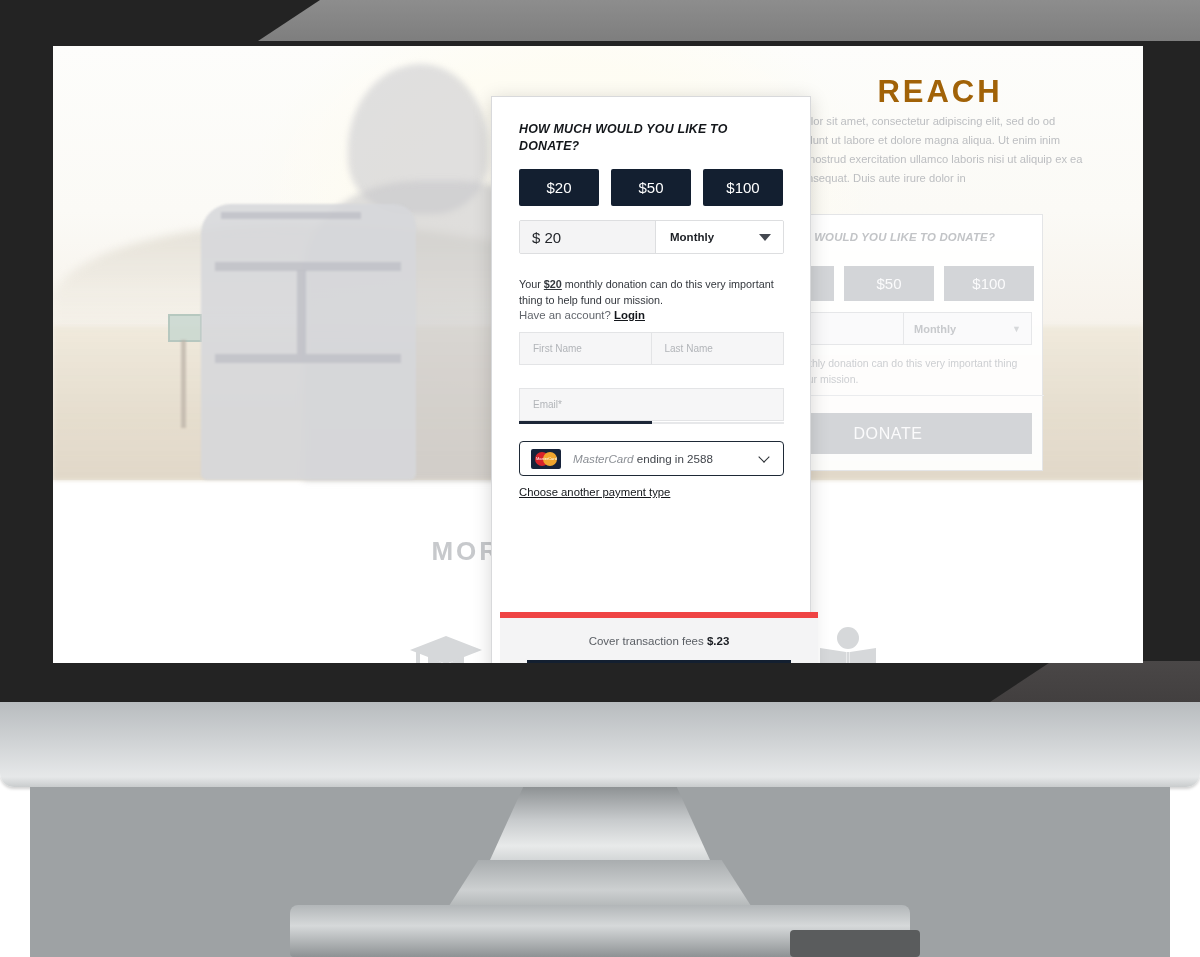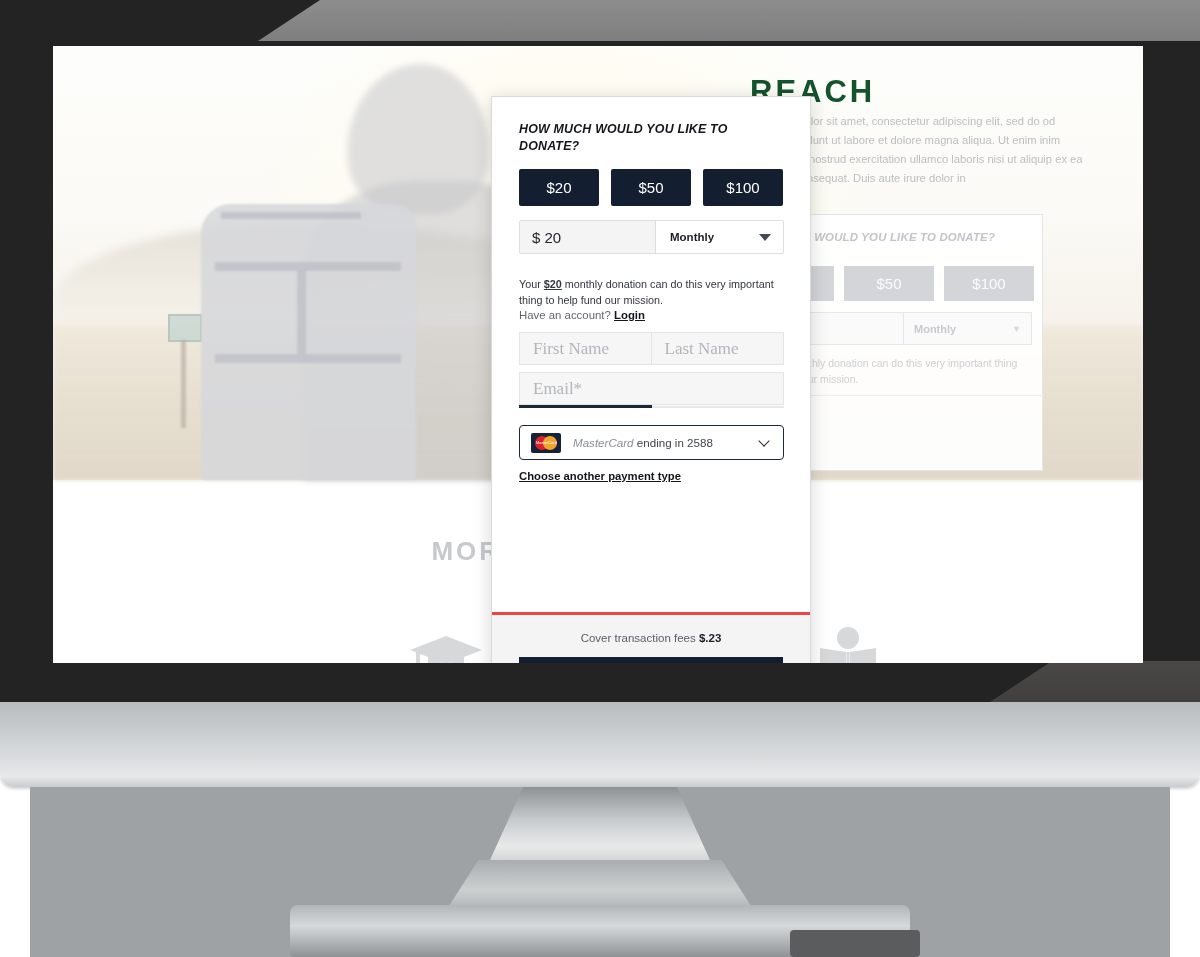--- a/index.html
+++ b/index.html
@@ -110,22 +110,23 @@
     filter: blur(0.6px);
   }
   .hero-post {
     position: absolute; left: 128px; top: 294px; width: 5px; height: 88px;
     background: rgba(186,176,166,0.7); filter: blur(0.8px);
   }
 
   
   .page-title-reach {
     position: absolute; left: 697px; top: 28px; width: 380px;
+    text-align: center;
     font-size: 31px; font-weight: bold; letter-spacing: 3px;
-    color: #14532d;
+    color: #a16207;
   }
   .page-body-copy {
     position: absolute; left: 690px; top: 66px; width: 345px;
     font-size: 11.2px; line-height: 19px; color: #bcbec1;
   }
   .bg-card {
     position: absolute; left: 678px; top: 168px; width: 312px; height: 257px;
     background: rgba(255,255,255,0.93);
     border: 1px solid #e4e5e7;
   }
@@ -227,23 +228,23 @@
   .acct {
     margin-top: 1px; font-size: 11.4px; color: #62666c;
   }
   .acct a { color: #14171c; font-weight: bold; text-decoration: underline; }
 
   .field-group { margin-top: 11px; }
   .f-row { display: flex; width: 265px; }
   .fld {
     height: 33px; background: #f6f6f7; border: 1px solid #e3e4e6;
     display: flex; align-items: center; padding-left: 13px;
-    font-size: 17px; color: #b2b5b9; cursor: text; font-family: Liberation Serif, serif;
-  }
-  .f-row + .f-row { margin-top: 7px; }
+    font-size: 10px; color: #b2b5b9; cursor: text;
+  }
+  .f-row + .f-row { margin-top: 23px; }
   .fld.half { width: 50%; }
   .fld.half + .fld.half { border-left: none; }
   .fld.full { width: 100%; }
   .fld.c1 { width: 36%; }
   .fld.c2 { width: 33%; border-left: none; }
   .fld.c3 { width: 31%; border-left: none; }
 
   .tabs {
     margin-top: 16px; width: 265px; display: flex;
   }
@@ -280,27 +281,27 @@
     font-family: "Liberation Sans", sans-serif;
   }
   .card-label { flex: 1; font-size: 11.6px; color: #42464c; }
   .card-label i { color: #8a8e94; }
   .chev {
     width: 8px; height: 8px; border-right: 1.8px solid #2b2f35;
     border-bottom: 1.8px solid #2b2f35; transform: rotate(45deg);
     margin-right: 4px; margin-top: -4px;
   }
   .alt-pay {
-    margin-top: 10px; font-size: 11.3px; font-weight: bold;
+    margin-top: 10px; font-size: 11.3px; font-weight: normal;
     color: #13161a; text-decoration: underline; cursor: pointer;
     display: inline-block;
   }
   .m-footer {
-    position: absolute; left: 0; bottom: 0; width: 318px; height: 96px;
-    background: #f4f4f5; border-top: 3px solid #ef4444;
+    position: absolute; left: 8px; bottom: 0; width: 318px; height: 96px;
+    background: #f4f4f5; border-top: 6px solid #ef4444;
   }
   .fees {
     text-align: center; margin-top: 17px; font-size: 11.5px; color: #5a5e64;
   }
   .fees b { color: #1b1e23; font-weight: bold; }
   .donate-btn {
     margin: 13px auto 0; width: 264px; height: 38px; background: #131f30;
     color: #ffffff; font-size: 14.5px; display: flex;
     align-items: center; justify-content: center; cursor: pointer;
     border: none; letter-spacing: 0.3px;
@@ -345,20 +346,21 @@
         <div class="bg-input-amt">$ 20</div>
         <div class="bg-input-freq">
           <span>Monthly</span>
           <span class="bg-caret">▼</span>
         </div>
       </div>
       <div class="bg-note">
         <span>Your </span><u>$20</u><span> monthly donation can do this very important thing to help fund our mission.</span>
       </div>
       <div class="bg-divider"></div>
+      <div class="bg-donate">DONATE</div>
     </div>
 
     <div class="section-head">MORE THAN FUNDING</div>
 
     <div class="icon-row">
       <div class="ico" style="left:300px;">
         <svg viewBox="0 0 80 64" width="80" height="64">
           <polygon points="40,12 76,26 40,40 4,26" fill="#d6d8da"></polygon>
           <path d="M22 31 L22 46 Q40 56 58 46 L58 31 L40 41 Z" fill="#d6d8da"></path>
           <rect x="10" y="27" width="4" height="20" fill="#d6d8da"></rect>

